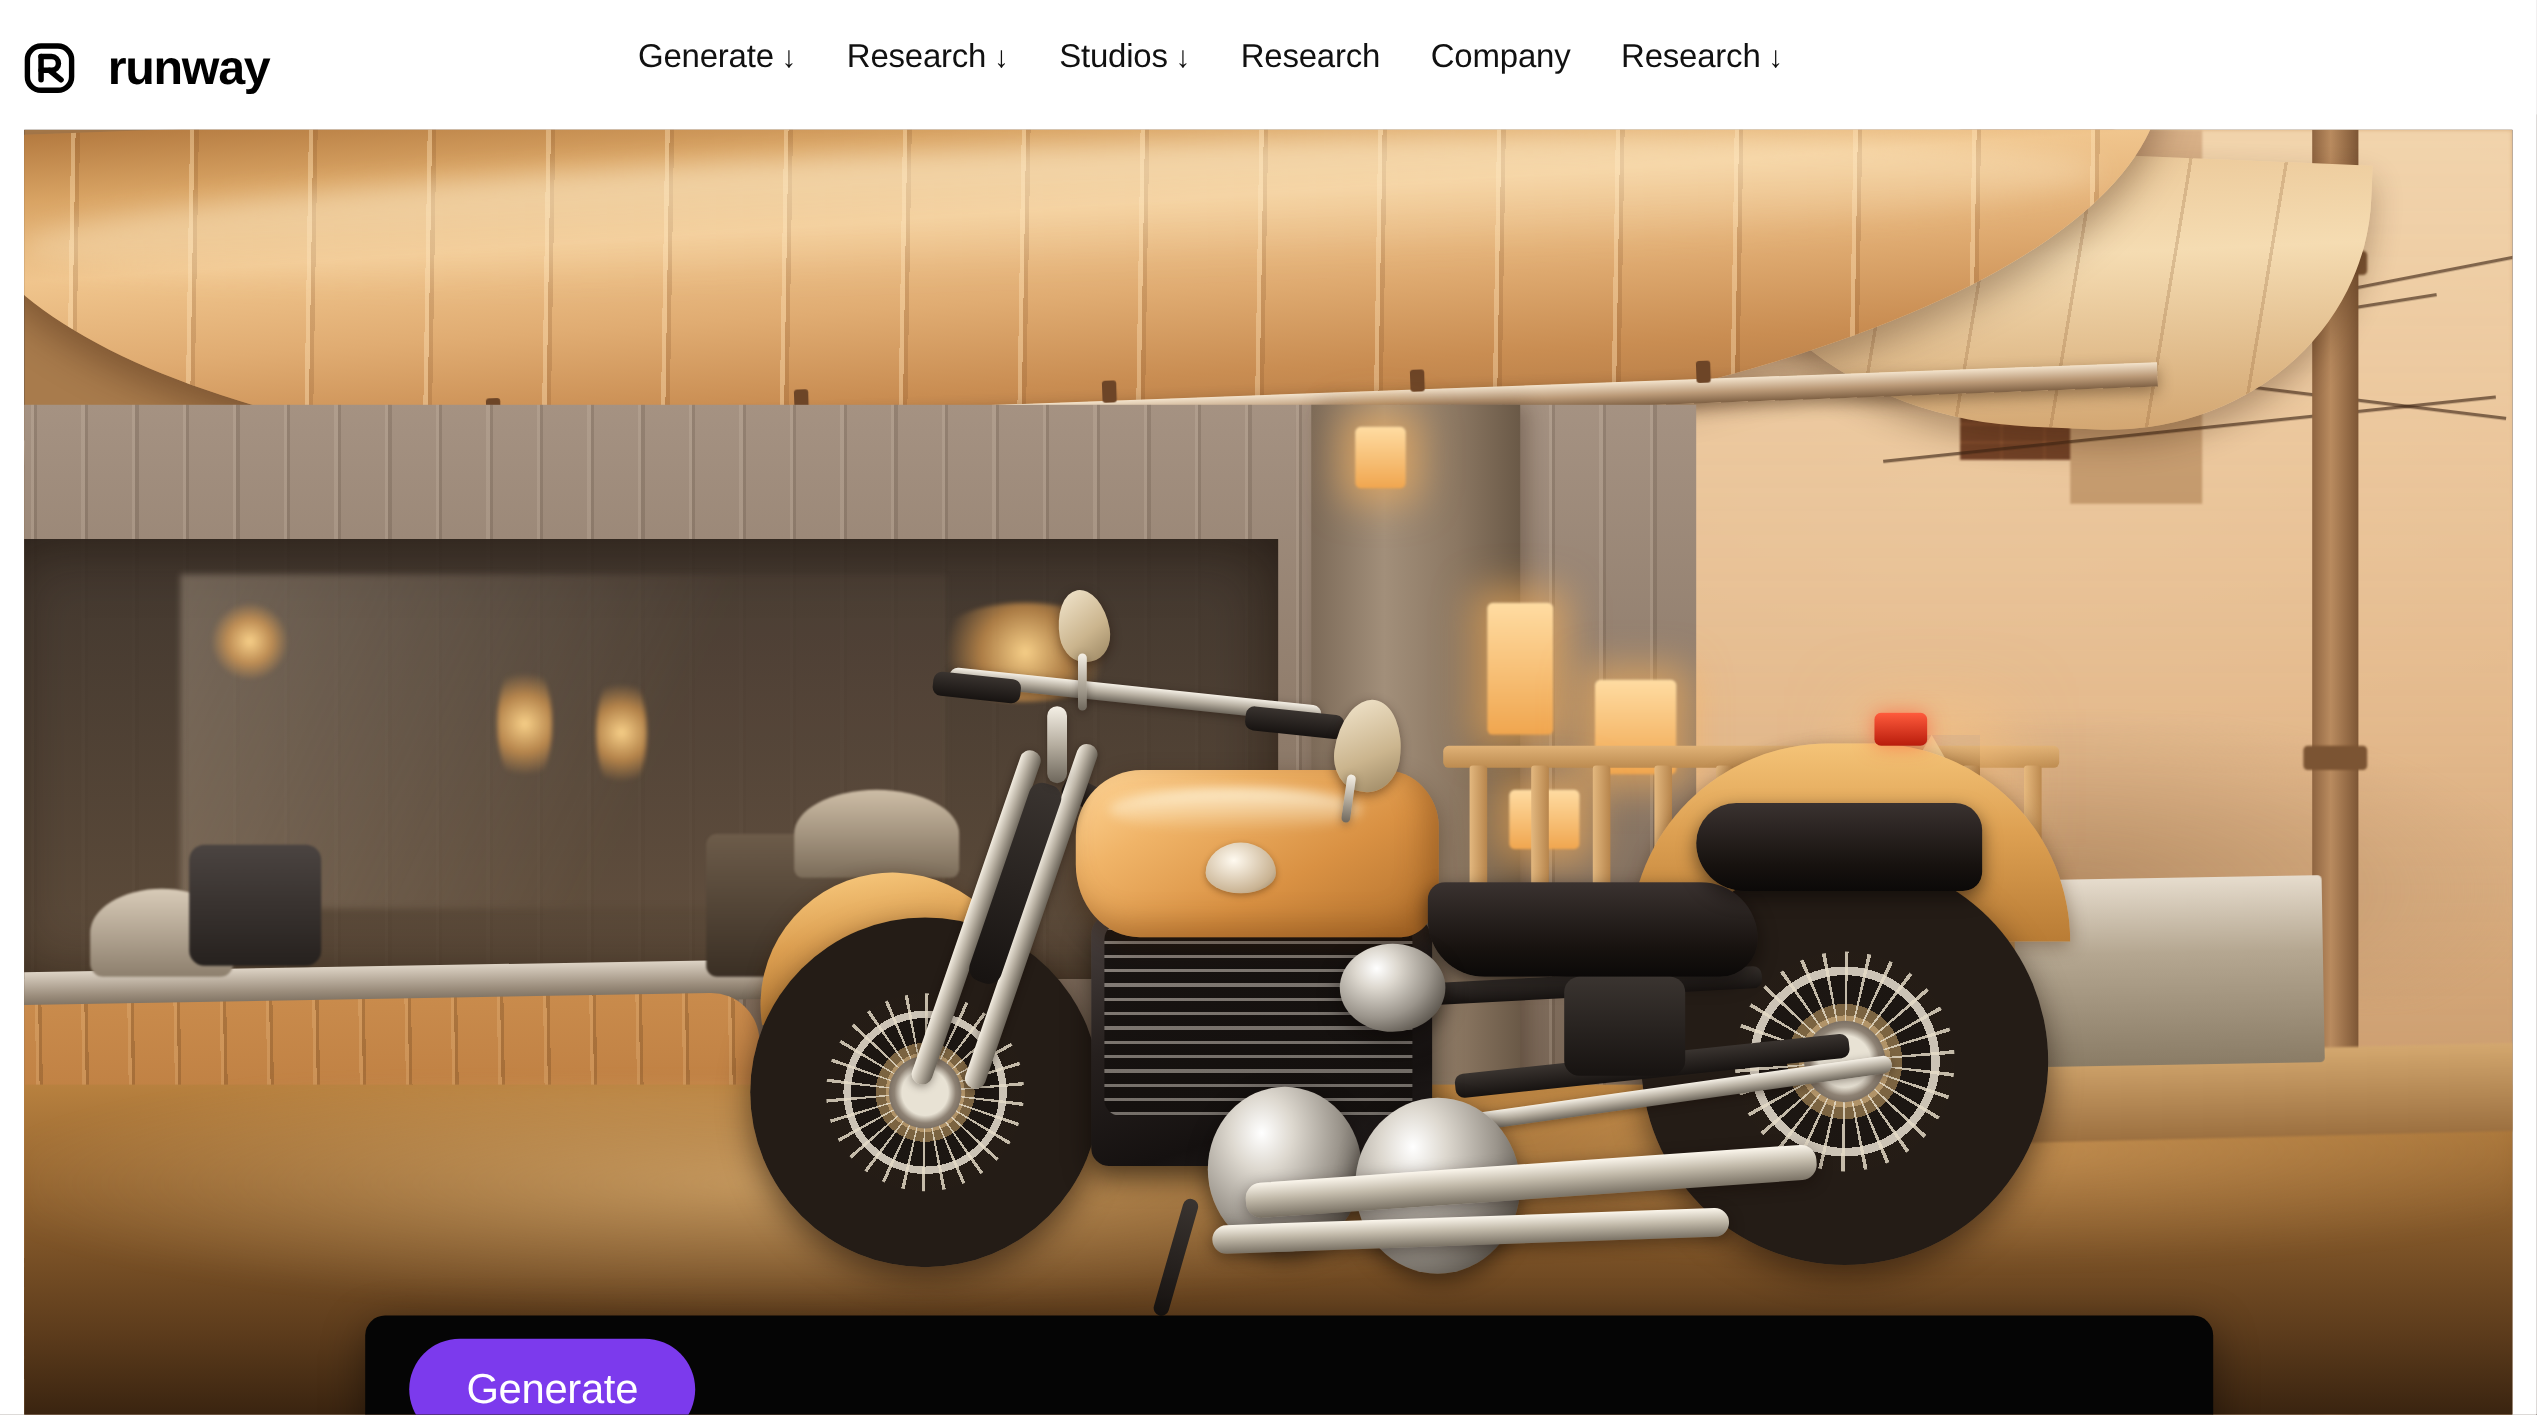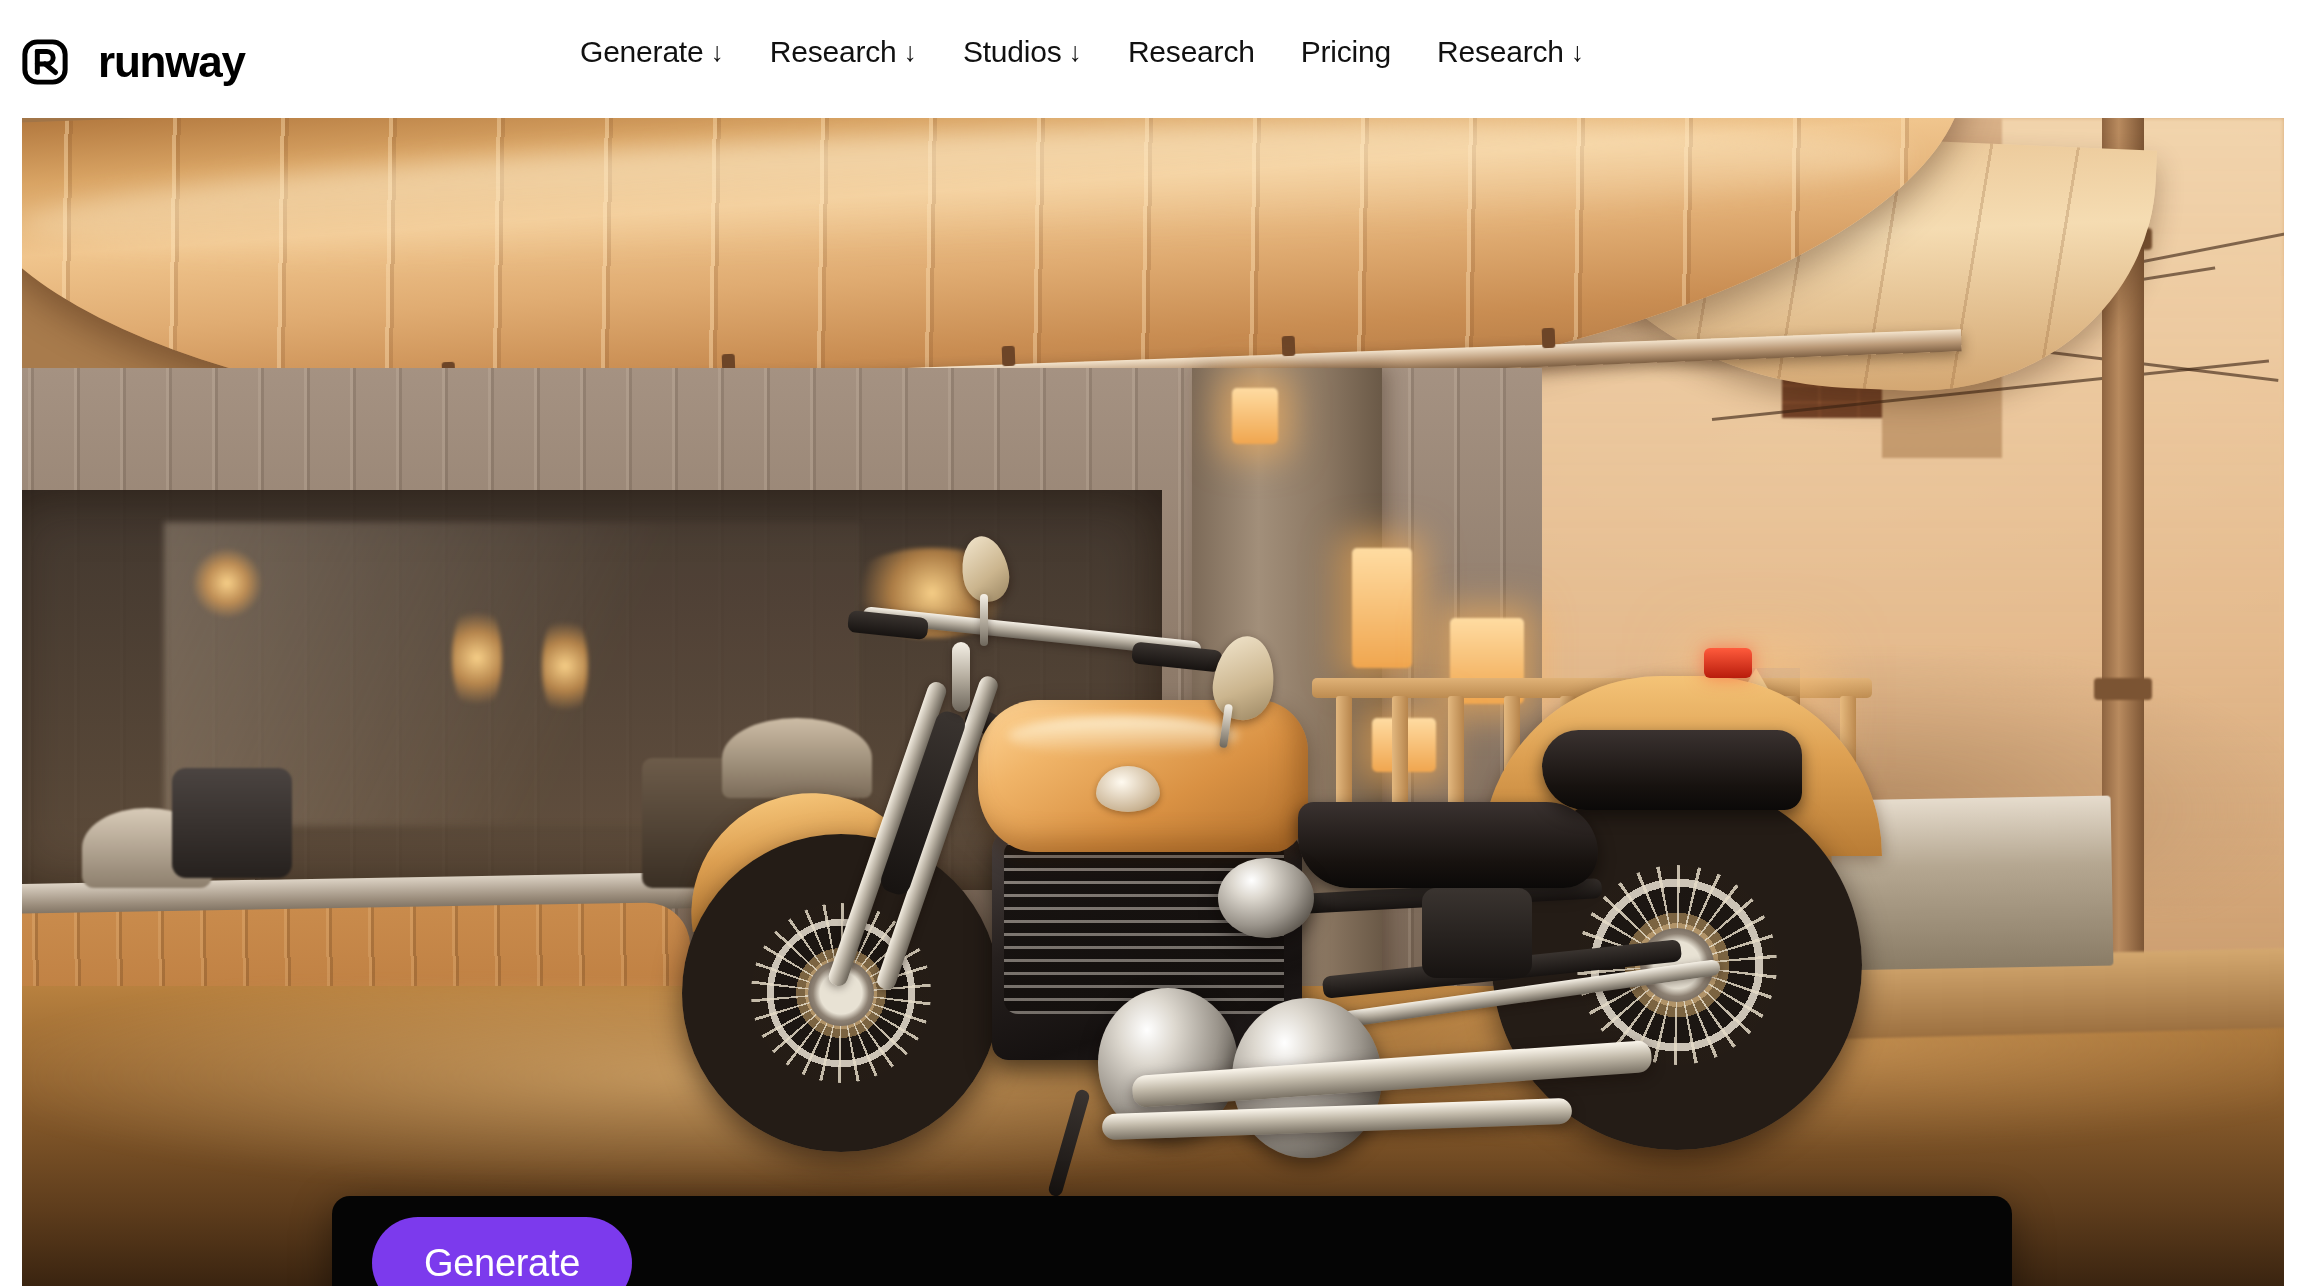--- a/index.html
+++ b/index.html
@@ -466,21 +466,21 @@
       <span class="nav-arrow">↓</span>
     </div>
     <div class="nav-item">
       <span>Studios</span>
       <span class="nav-arrow">↓</span>
     </div>
     <div class="nav-item">
       <span>Research</span>
     </div>
     <div class="nav-item">
-      <span>Pricing</span>
+      <span>Company</span>
     </div>
     <div class="nav-item">
       <span>Research</span>
       <span class="nav-arrow">↓</span>
     </div>
   </nav>
 
 </div>
 
 <div class="stage">

